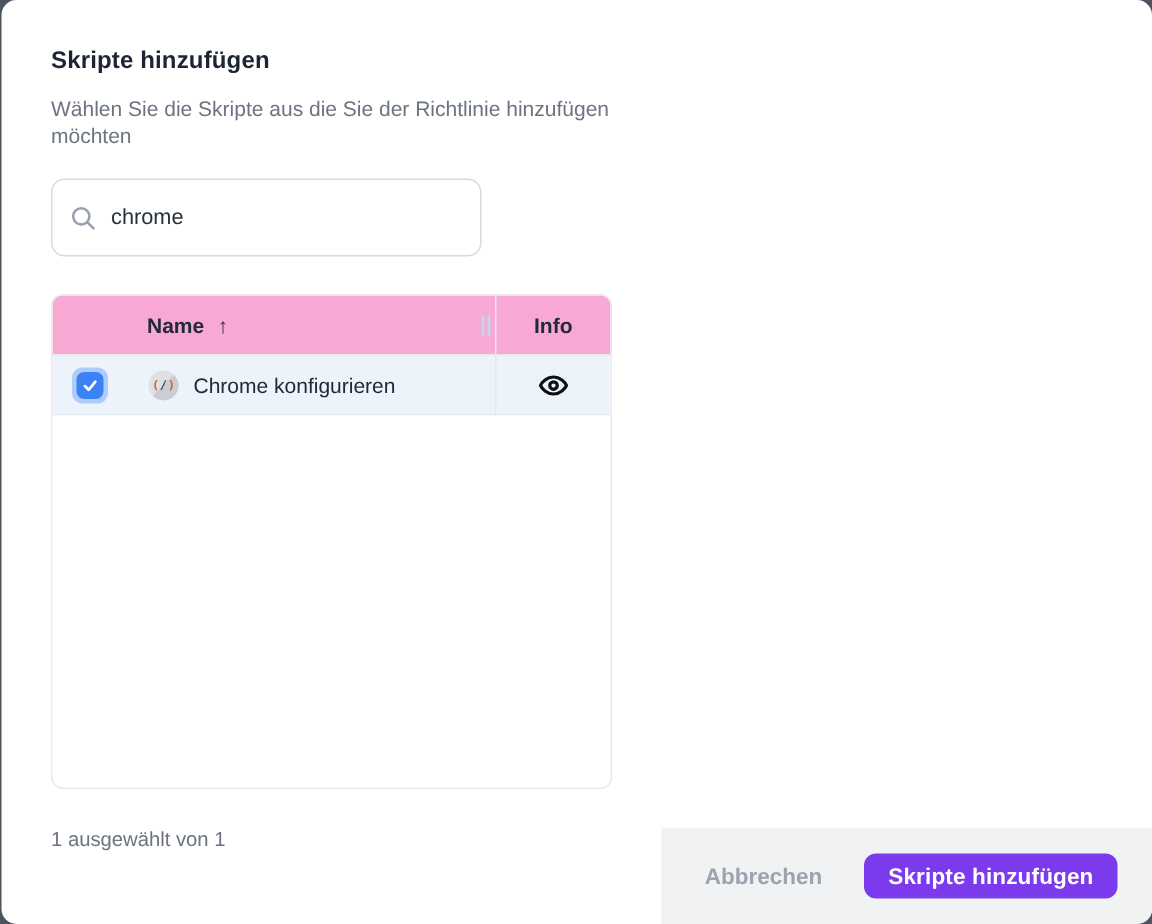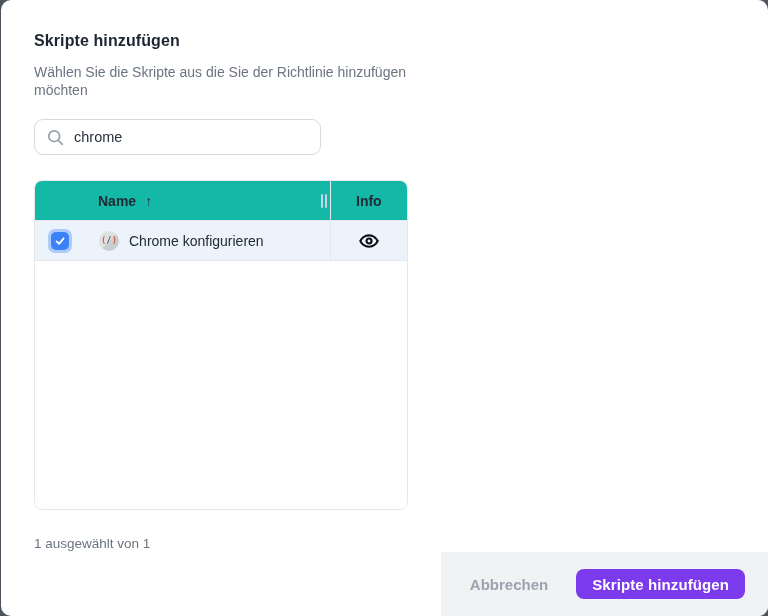--- a/index.html
+++ b/index.html
@@ -35,21 +35,21 @@
   }
   .dialog-subtitle {
     margin-top: 13px;
     font-size: 14px;
     color: #6b7480;
     line-height: 18px;
   }
   .search-box {
     margin-top: 20px;
     width: 287px;
-    height: 36px;
+    height: 52px;
     border: 1px solid #d6dade;
     border-radius: 9px;
     display: flex;
     align-items: center;
     padding: 0 10px 0 12px;
     background: #ffffff;
   }
   .search-box .search-icon-wrap {
     display: flex;
     align-items: center;
@@ -74,21 +74,21 @@
     display: flex;
     flex-direction: column;
     overflow: hidden;
     background: #ffffff;
   }
   .table-header {
     height: 40px;
     flex: 0 0 auto;
     display: flex;
     border-bottom: 1px solid #e6e8eb;
-    background: #14b8a6;
+    background: #f9a8d4;
   }
   .th-main {
     flex: 1 1 auto;
     display: flex;
     align-items: center;
     padding-left: 63px;
     font-size: 14px;
     font-weight: 700;
     color: #212b36;
     position: relative;

